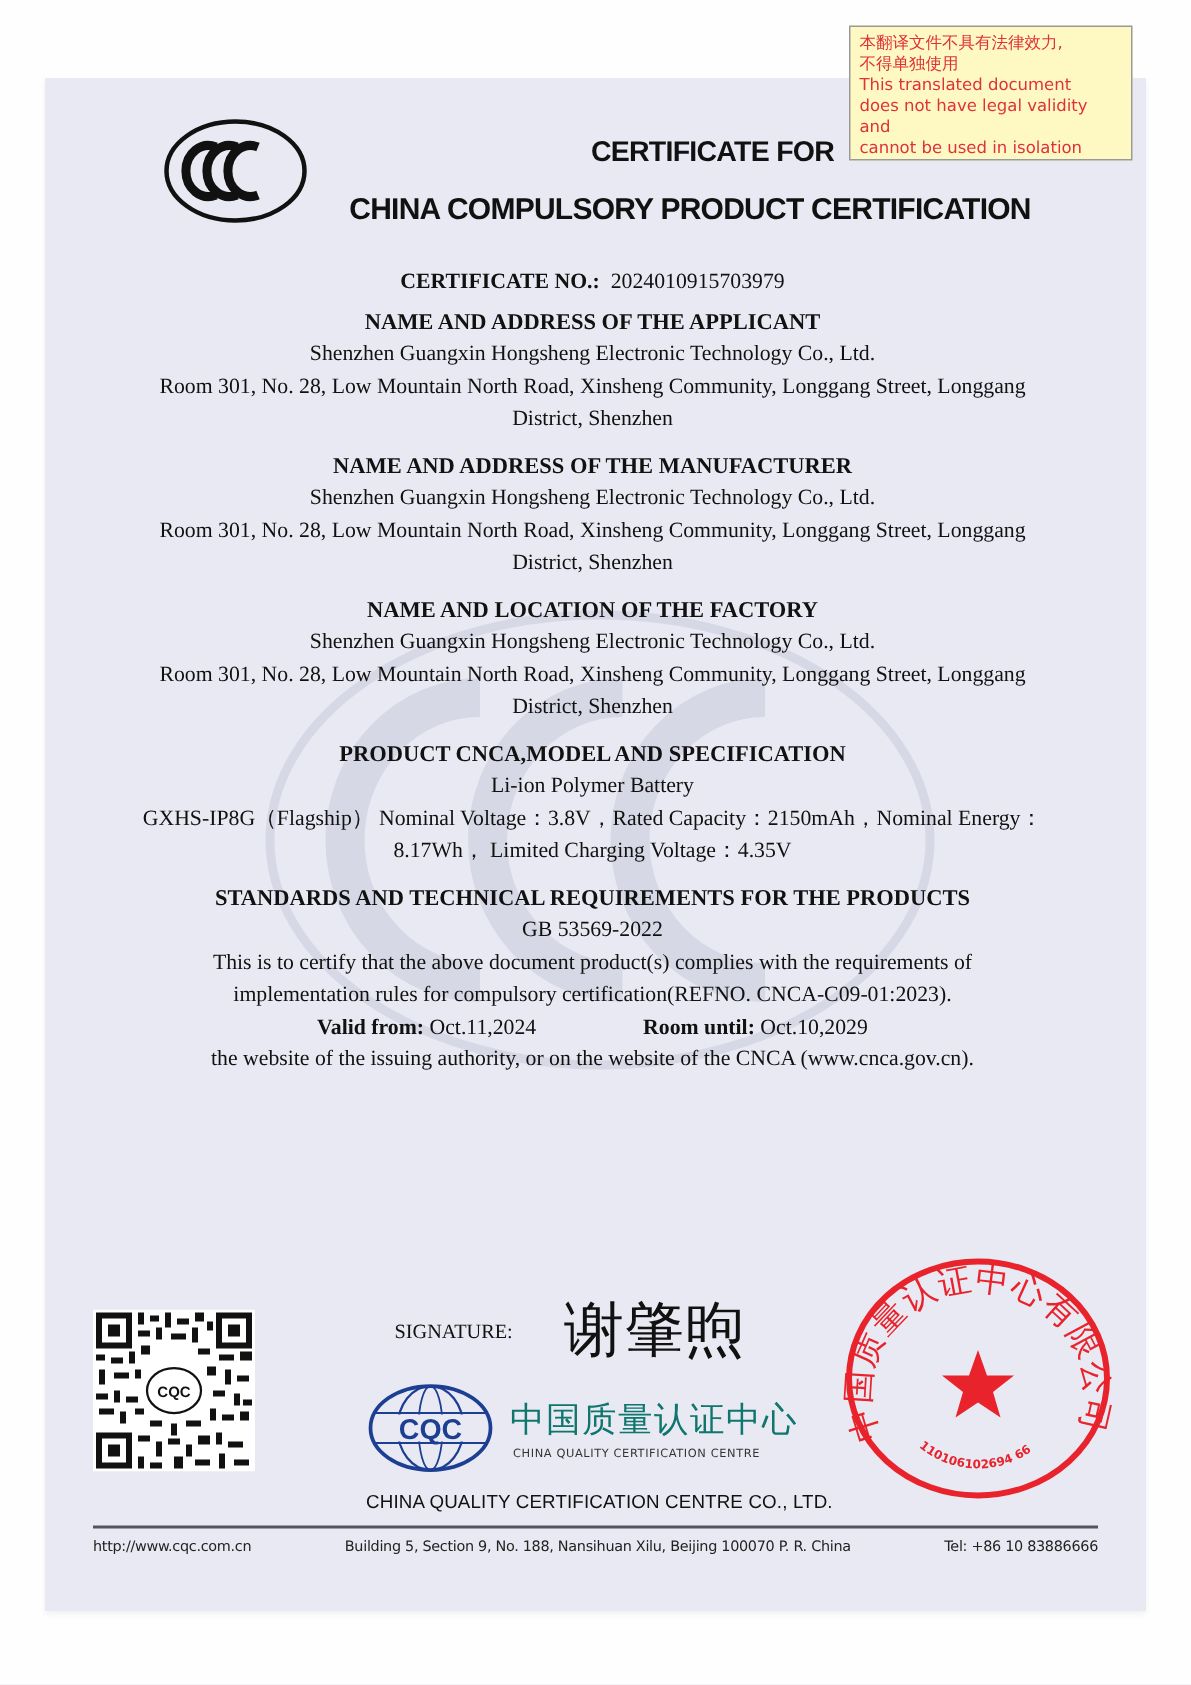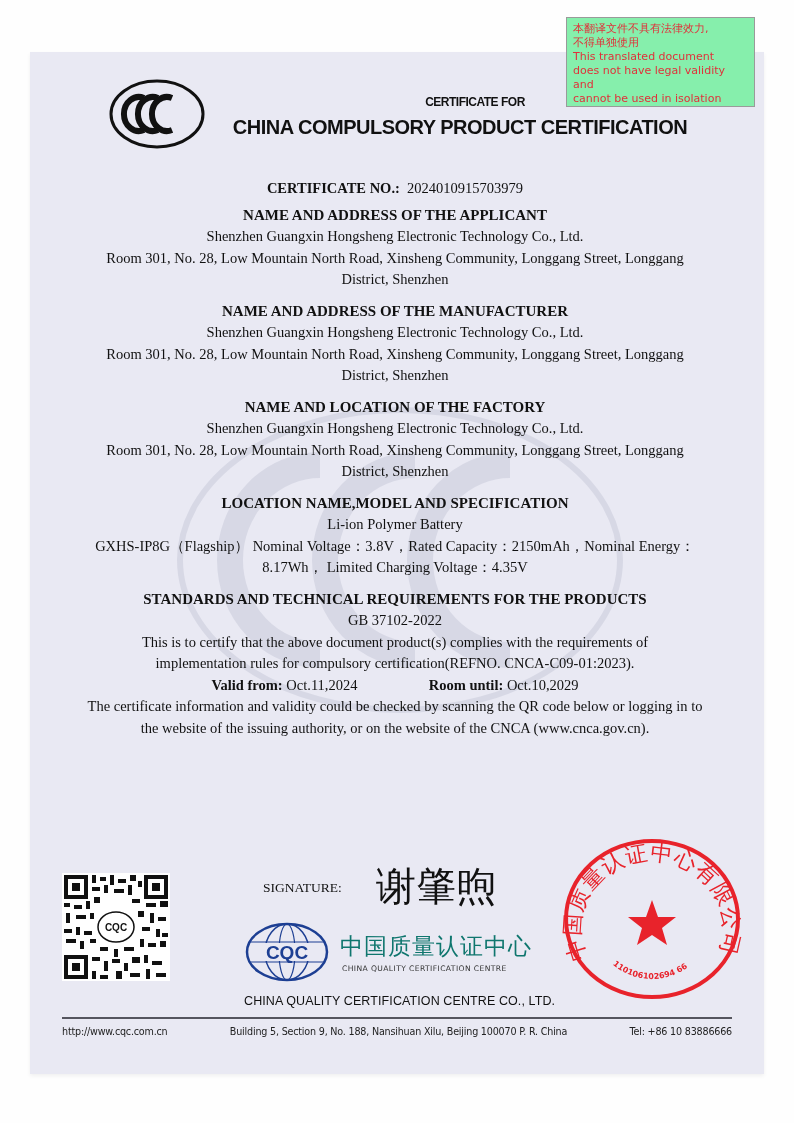--- a/index.html
+++ b/index.html
@@ -1,23 +1,23 @@
 <!DOCTYPE html>
 <html><head>
 <meta charset="utf-8">
 <style>
   html, body { margin:0; padding:0; }
   body { width:794px; height:1123px; background:#fefefe; position:relative; overflow:hidden; font-family:"Liberation Serif", serif; color:#111; }
   .panel { position:absolute; left:30px; top:52px; width:734px; height:1022px; background:#e9e9f3; box-shadow:0 2px 4px rgba(0,0,0,0.06); }
   .watermark { position:absolute; left:170px; top:395px; width:460px; height:330px; opacity:0.18; pointer-events:none; }
-  .notice { position:absolute; left:566px; top:17px; width:189px; height:90px; border:1px solid #9a9a9a; background:#86efac; box-sizing:border-box; padding:4px 6px; color:#e0313a; font-family:"DejaVu Sans", sans-serif; font-size:11px; line-height:14px; }
+  .notice { position:absolute; left:566px; top:17px; width:189px; height:90px; border:1px solid #9a9a9a; background:#fef9c3; box-sizing:border-box; padding:4px 6px; color:#e0313a; font-family:"DejaVu Sans", sans-serif; font-size:11px; line-height:14px; }
   .ccc-logo { position:absolute; left:108px; top:78px; width:98px; height:72px; }
   .title { position:absolute; left:200px; top:90px; width:520px; text-align:center; font-family:"Liberation Sans", sans-serif; font-weight:bold; letter-spacing:-0.5px; color:#111; }
-  .title .l1 { font-size:12px; line-height:24px; padding-left:30px; }
-  .title .l2 { font-size:20px; line-height:26px; }
+  .title .l1 { font-size:19px; line-height:24px; padding-left:30px; }
+  .title .l2 { font-size:20px; line-height:26px;margin-top:13px; }
   .body { position:absolute; left:30px; top:178px; width:730px; text-align:center; font-size:14.5px; line-height:21.5px; }
   .body .h { font-weight:bold; font-size:15px; }
   .body .gap { height:10px; }
   .certno { font-size:14.5px; }
   .valid span.b { font-weight:bold; }
   .qr { position:absolute; left:62px; top:873px; width:108px; height:108px; }
   .sig-label { position:absolute; left:263px; top:880px; font-weight:normal; font-size:13.5px; }
   .sig { position:absolute; left:376px; top:858px; width:150px; height:52px; }
   .cqc-logo { position:absolute; left:245px; top:922px; width:85px; height:60px; }
   .cqc-cn { position:absolute; left:340px; top:931px; font-family:"DejaVu Sans", sans-serif; font-size:23px; color:#0f766e; letter-spacing:1px; }
@@ -77,38 +77,37 @@
   <div>Room 301, No. 28, Low Mountain North Road, Xinsheng Community, Longgang Street, Longgang</div>
   <div>District, Shenzhen</div>
   <div class="gap"></div>
 
   <div class="h">NAME AND LOCATION OF THE FACTORY</div>
   <div>Shenzhen Guangxin Hongsheng Electronic Technology Co., Ltd.</div>
   <div>Room 301, No. 28, Low Mountain North Road, Xinsheng Community, Longgang Street, Longgang</div>
   <div>District, Shenzhen</div>
   <div class="gap"></div>
 
-  <div class="h">LOCATION NAME,MODEL AND SPECIFICATION</div>
+  <div class="h">PRODUCT CNCA,MODEL AND SPECIFICATION</div>
   <div>Li-ion Polymer Battery</div>
   <div>GXHS-IP8G（Flagship） Nominal Voltage：3.8V，Rated Capacity：2150mAh，Nominal Energy：</div>
   <div>8.17Wh， Limited Charging Voltage：4.35V</div>
   <div class="gap"></div>
 
   <div class="h">STANDARDS AND TECHNICAL REQUIREMENTS FOR THE PRODUCTS</div>
-  <div>GB 37102-2022</div>
+  <div>GB 53569-2022</div>
   <div>This is to certify that the above document product(s) complies with the requirements of</div>
   <div>implementation rules for compulsory certification(REFNO. CNCA-C09-01:2023).</div>
   <div class="valid">
     <span class="b">Valid from:</span>
     <span>Oct.11,2024</span>
     <span style="display:inline-block;width:64px"></span>
     <span class="b">Room until:</span>
     <span>Oct.10,2029</span>
   </div>
-  <div>The certificate information and validity could be checked by scanning the QR code below or logging in to</div>
   <div>the website of the issuing authority, or on the website of the CNCA (www.cnca.gov.cn).</div>
 </div>
 
 <svg class="qr" viewBox="0 0 108 108">
   <rect width="108" height="108" fill="#fff"></rect>
   <g fill="#111">
     <rect x="2" y="2" width="24" height="24"></rect>
       <rect x="6" y="6" width="16" height="16" fill="#fff"></rect>
       <rect x="10" y="10" width="8" height="8"></rect>
     <rect x="82" y="2" width="24" height="24"></rect>

